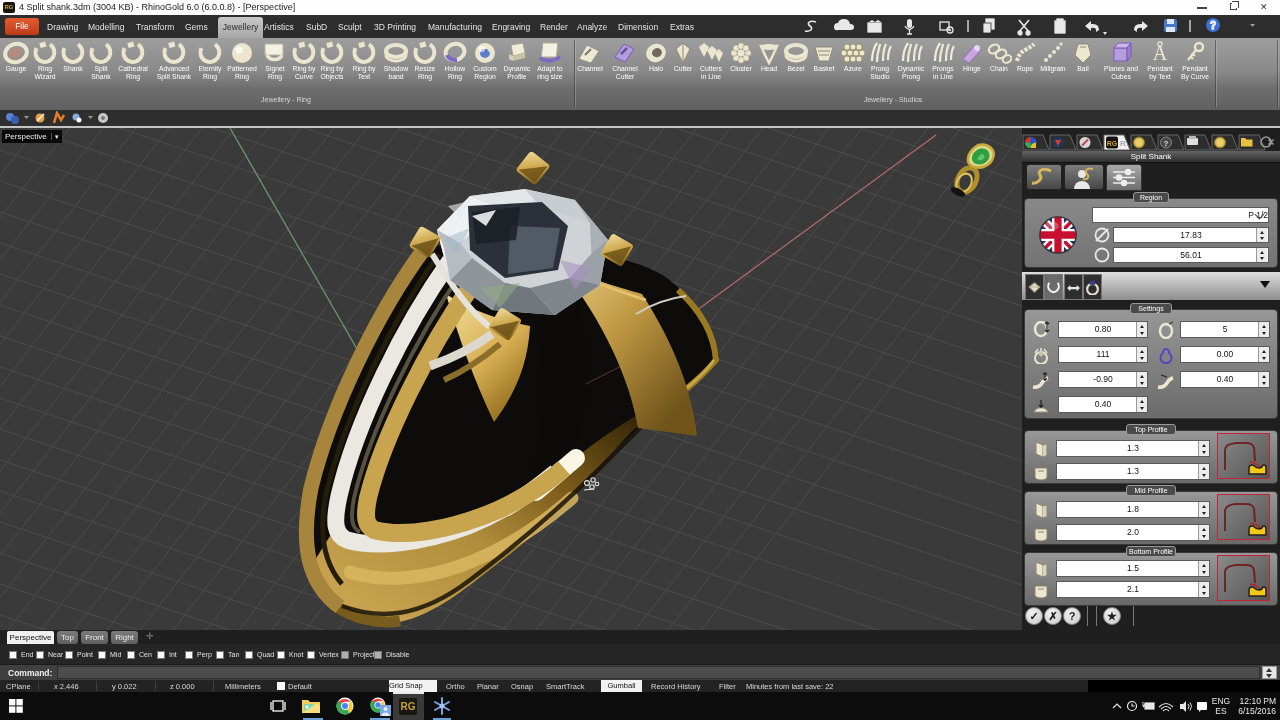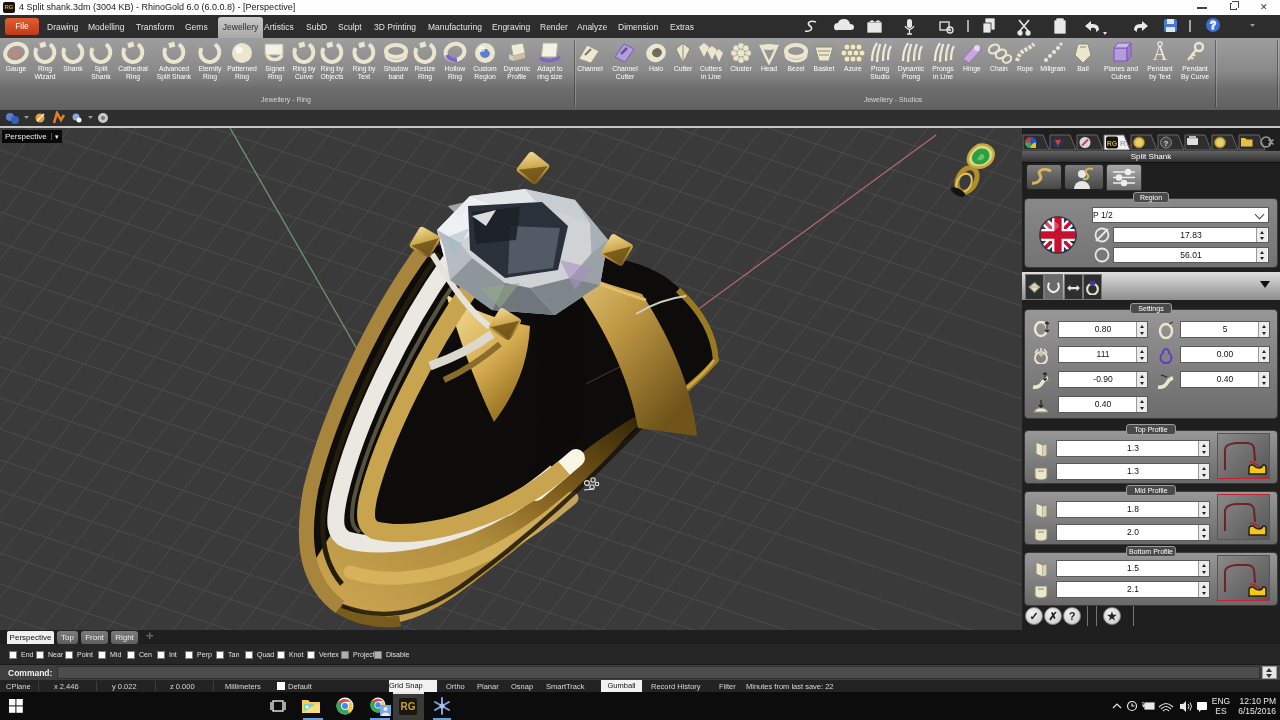--- a/index.html
+++ b/index.html
@@ -523,21 +523,21 @@
 <g clip-path="url(#fc)">
 <rect width="44" height="44" fill="#24307c"></rect>
 <path d="M0,0 L44,44 M44,0 L0,44" stroke="#fff" stroke-width="9"></path>
 <path d="M0,0 L44,44 M44,0 L0,44" stroke="#c8102e" stroke-width="4"></path>
 <path d="M22,0 V44 M0,22 H44" stroke="#fff" stroke-width="13"></path>
 <path d="M22,0 V44 M0,22 H44" stroke="#c8102e" stroke-width="8"></path>
 </g>
         <circle cx="22" cy="22" r="20" fill="none" stroke="#333" stroke-width="1.5"></circle>
 <ellipse cx="15" cy="12" rx="8" ry="5" fill="#fff" opacity=".25"></ellipse>
       </svg>
-      <div class="a" style="left:70px;top:79px;width:177px;height:16px;background:#fff;border:1px solid #5a5a5a;font-size:8.5px;color:#111;text-align:left;line-height:15px;">P 1/2</div>
+      <div class="a" style="left:70px;top:79px;width:177px;height:16px;background:#fff;border:1px solid #5a5a5a;font-size:8.5px;color:#111;text-align:right;line-height:15px;">P 1/2</div>
       <div class="a" style="left:234px;top:83px;width:7px;height:7px;border-left:1.5px solid #444;border-bottom:1.5px solid #444;transform:rotate(-45deg);"></div>
       <svg class="a" style="left:71px;top:98px;" width="18" height="18" viewBox="0 0 18 18">
         <circle cx="9" cy="9" r="6.5" stroke="#e8e8e8" stroke-width="1.8" fill="none"></circle>
         <line x1="3" y1="15" x2="15" y2="3" stroke="#e8e8e8" stroke-width="1.8"></line>
       </svg>
       <div class="inp" style="left:91px;top:99px;width:156px;height:16px;line-height:14px;">17.83</div>
       <div class="spin" style="left:234px;top:100px;height:14px;"></div>
       <svg class="a" style="left:71px;top:118px;" width="18" height="18" viewBox="0 0 18 18">
         <circle cx="9" cy="9" r="6.5" stroke="#e8e8e8" stroke-width="1.8" fill="none"></circle>
       </svg>
@@ -706,21 +706,21 @@
       <div class="a" style="left:374px;top:7px;width:8px;height:8px;background:#b0b0b0;border:1px solid #777;"></div>
       <div class="a" style="left:386px;top:7px;font-size:7px;color:#e0e0e0;">Disable</div>
     </div>
 <div class="a" style="left:0;top:664px;width:1280px;height:16px;background:#3f3f3f;border-top:1px solid #1a1a1a;">
       <div class="a" style="left:8px;top:3px;font-size:8.5px;font-weight:bold;color:#f0f0f0;">Command:</div>
       <div class="a" style="left:57px;top:1px;width:1203px;height:13px;background:#4c4c4c;border:1px solid #303030;"></div>
       <div class="a" style="left:1262px;top:1px;width:15px;height:13px;background:#e6e6e6;border:1px solid #999;"></div>
       <div class="a" style="left:1266px;top:3px;border-left:3px solid transparent;border-right:3px solid transparent;border-bottom:4px solid #333;"></div>
       <div class="a" style="left:1266px;top:9px;border-left:3px solid transparent;border-right:3px solid transparent;border-top:4px solid #333;"></div>
     </div>
-<div class="a" style="left:0;top:680px;width:1280px;height:12px;background:#232323;">
+<div class="a" style="left:0;top:680px;width:1088px;height:12px;background:#232323;">
       <div class="a" style="left:6px;top:2px;font-size:7.5px;color:#d8d8d8;white-space:nowrap;">CPlane</div>
       <div class="a" style="left:38px;top:1px;width:1px;height:10px;background:#3e3e3e;"></div>
       <div class="a" style="left:54px;top:2px;font-size:7.5px;color:#d8d8d8;white-space:nowrap;">x 2.446</div>
       <div class="a" style="left:96px;top:1px;width:1px;height:10px;background:#3e3e3e;"></div>
       <div class="a" style="left:112px;top:2px;font-size:7.5px;color:#d8d8d8;white-space:nowrap;">y 0.022</div>
       <div class="a" style="left:155px;top:1px;width:1px;height:10px;background:#3e3e3e;"></div>
       <div class="a" style="left:170px;top:2px;font-size:7.5px;color:#d8d8d8;white-space:nowrap;">z 0.000</div>
       <div class="a" style="left:213px;top:1px;width:1px;height:10px;background:#3e3e3e;"></div>
       <div class="a" style="left:225px;top:2px;font-size:7.5px;color:#d8d8d8;white-space:nowrap;">Millimeters</div>
       <div class="a" style="left:277px;top:2px;width:8px;height:8px;background:#fff;"></div>

